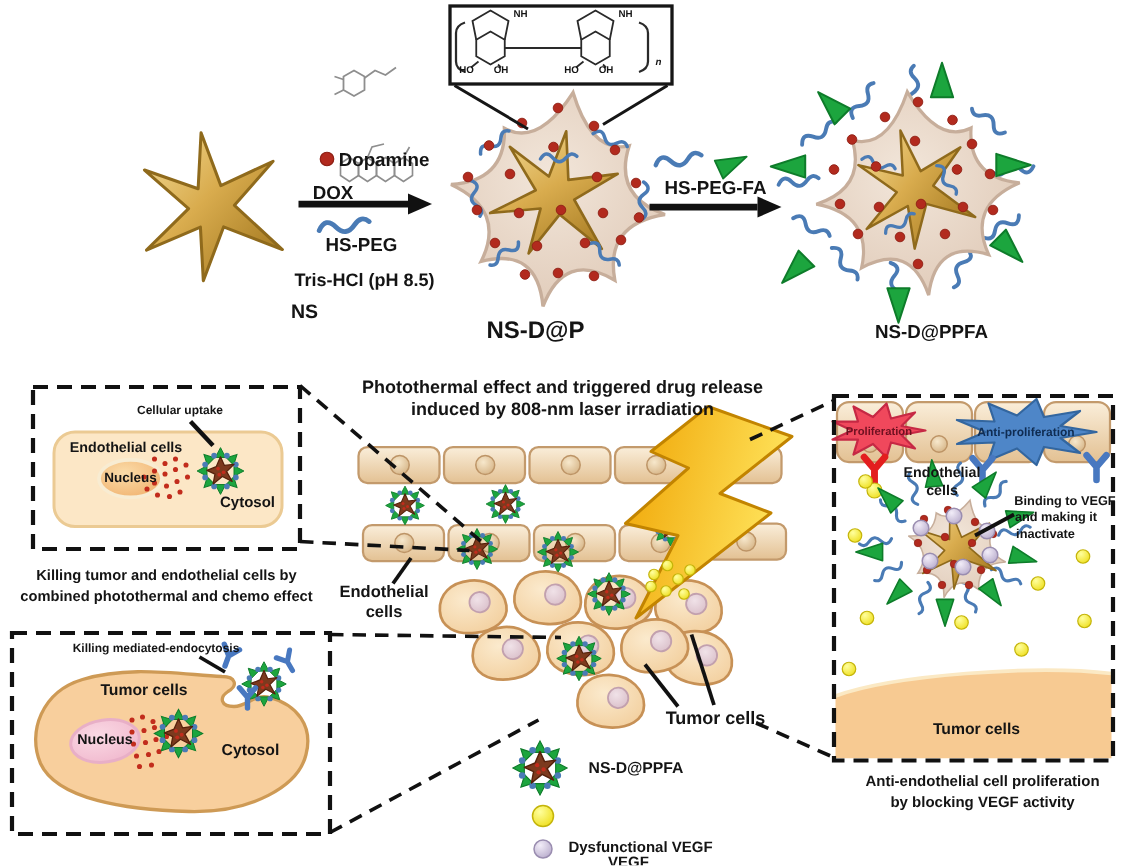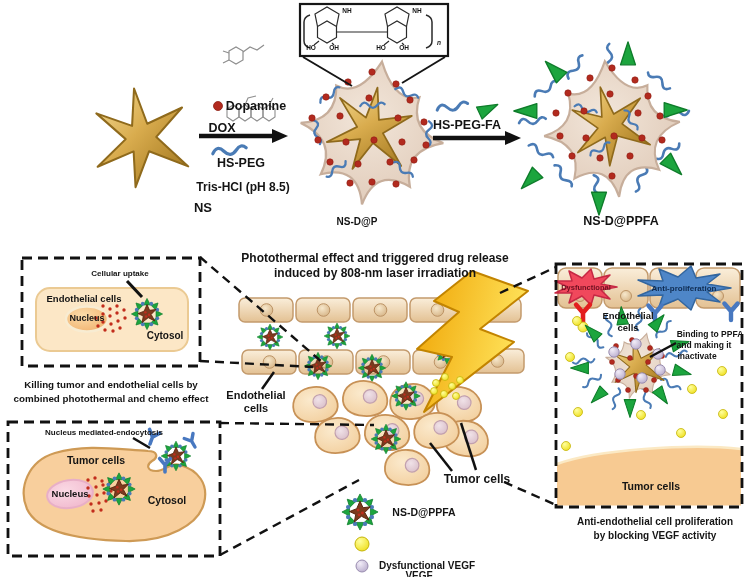--- a/index.html
+++ b/index.html
@@ -471,59 +471,59 @@
   </g>
 </svg>
 
 <div class="txt">
 
   <div class="lbl" style="left:203px;top:208px;font-size:13px;">NS</div>
   <div class="lbl" style="left:256px;top:83px;font-size:12.5px;margin-top:24px;">Dopamine</div>
   <div class="lbl" style="left:222px;top:129px;font-size:12.5px;">DOX</div>
   <div class="lbl" style="left:241px;top:164px;font-size:12.5px;">HS-PEG</div>
   <div class="lbl" style="left:243px;top:187px;font-size:12px;">Tris-HCl (pH 8.5)</div>
-  <div class="lbl" style="left:357px;top:222px;font-size:10px;text-align:center;">NS-D@P</div>
-  <div class="lbl" style="left:467px;top:126px;font-size:12.5px;">HS-PEG-FA</div>
+  <div class="lbl" style="left:357px;top:222px;font-size:16px;text-align:center;">NS-D@P</div>
+  <div class="lbl" style="left:477px;top:126px;font-size:12.5px;">HS-PEG-FA</div>
   <div class="lbl" style="left:621px;top:222px;font-size:12.5px;">NS-D@PPFA</div>
 
   <div class="lbl" style="left:347px;top:11px;font-size:6.5px;">NH</div>
   <div class="lbl" style="left:417px;top:11px;font-size:6.5px;">NH</div>
   <div class="lbl" style="left:311px;top:48px;font-size:6.5px;">HO</div>
   <div class="lbl" style="left:334px;top:48px;font-size:6.5px;">OH</div>
   <div class="lbl" style="left:381px;top:48px;font-size:6.5px;">HO</div>
   <div class="lbl" style="left:404px;top:48px;font-size:6.5px;">OH</div>
   <div class="lbl" style="left:439px;top:43px;font-size:6.5px;font-style:italic;">n</div>
 
   <div class="lbl" style="left:120px;top:274px;font-size:8px;">Cellular uptake</div>
   <div class="lbl" style="left:84px;top:299px;font-size:9.5px;">Endothelial cells</div>
   <div class="lbl" style="left:87px;top:319px;font-size:9px;">Nucleus</div>
   <div class="lbl" style="left:165px;top:336px;font-size:10px;">Cytosol</div>
   <div class="lbl" style="left:111px;top:385px;font-size:9.8px;">Killing  tumor  and  endothelial  cells  by</div>
   <div class="lbl" style="left:111px;top:399px;font-size:9.8px;">combined  photothermal  and  chemo  effect</div>
 
-  <div class="lbl" style="left:104px;top:433px;font-size:8px;">Nucleus mediated-endocytosis</div>
+  <div class="lbl" style="left:104px;top:433px;font-size:8px;">Killing mediated-endocytosis</div>
   <div class="lbl" style="left:96px;top:461px;font-size:10.5px;">Tumor  cells</div>
   <div class="lbl" style="left:70px;top:494px;font-size:9.5px;">Nucleus</div>
   <div class="lbl" style="left:167px;top:501px;font-size:10.5px;">Cytosol</div>
 
   <div class="lbl" style="left:375px;top:258px;font-size:12px;">Photothermal effect and triggered drug release</div>
   <div class="lbl" style="left:375px;top:273px;font-size:12px;">induced by 808-nm  laser irradiation</div>
   <div class="lbl" style="left:256px;top:396px;font-size:11px;">Endothelial</div>
   <div class="lbl" style="left:256px;top:409px;font-size:11px;">cells</div>
   <div class="lbl" style="left:477px;top:479px;font-size:12px;">Tumor cells</div>
 
   <div class="lbl" style="left:424px;top:513px;font-size:10.5px;">NS-D@PPFA</div>
   <div class="lbl" style="left:419px;top:544px;font-size:10px;margin-top:32px;">VEGF</div>
   <div class="lbl" style="left:427px;top:566px;font-size:10px;text-align:right;">Dysfunctional  VEGF</div>
 
-  <div class="lbl" style="left:586px;top:288px;font-size:7.5px;color:#6E1020;">Dysfunctional</div>
+  <div class="lbl" style="left:586px;top:288px;font-size:7.5px;color:#6E1020;">Proliferation</div>
   <div class="lbl" style="left:684px;top:289px;font-size:8px;color:#0F2C52;text-align:right;">Anti-proliferation</div>
   <div class="lbl" style="left:628px;top:316px;font-size:9.5px;">Endothelial</div>
   <div class="lbl" style="left:628px;top:328px;font-size:9.5px;">cells</div>
-  <div class="lbl" style="left:710px;top:334px;font-size:8.5px;">Binding to PPFA</div>
+  <div class="lbl" style="left:710px;top:334px;font-size:8.5px;">Binding to VEGF</div>
   <div class="lbl" style="left:704px;top:345px;font-size:8.5px;">and making it</div>
   <div class="lbl" style="left:697px;top:356px;font-size:8.5px;">inactivate</div>
   <div class="lbl" style="left:651px;top:487px;font-size:10.5px;">Tumor cells</div>
   <div class="lbl" style="left:655px;top:522px;font-size:10px;">Anti-endothelial  cell  proliferation</div>
   <div class="lbl" style="left:655px;top:536px;font-size:10px;">by blocking  VEGF  activity</div>
 </div>
 
 </div>
 
 </body></html>

